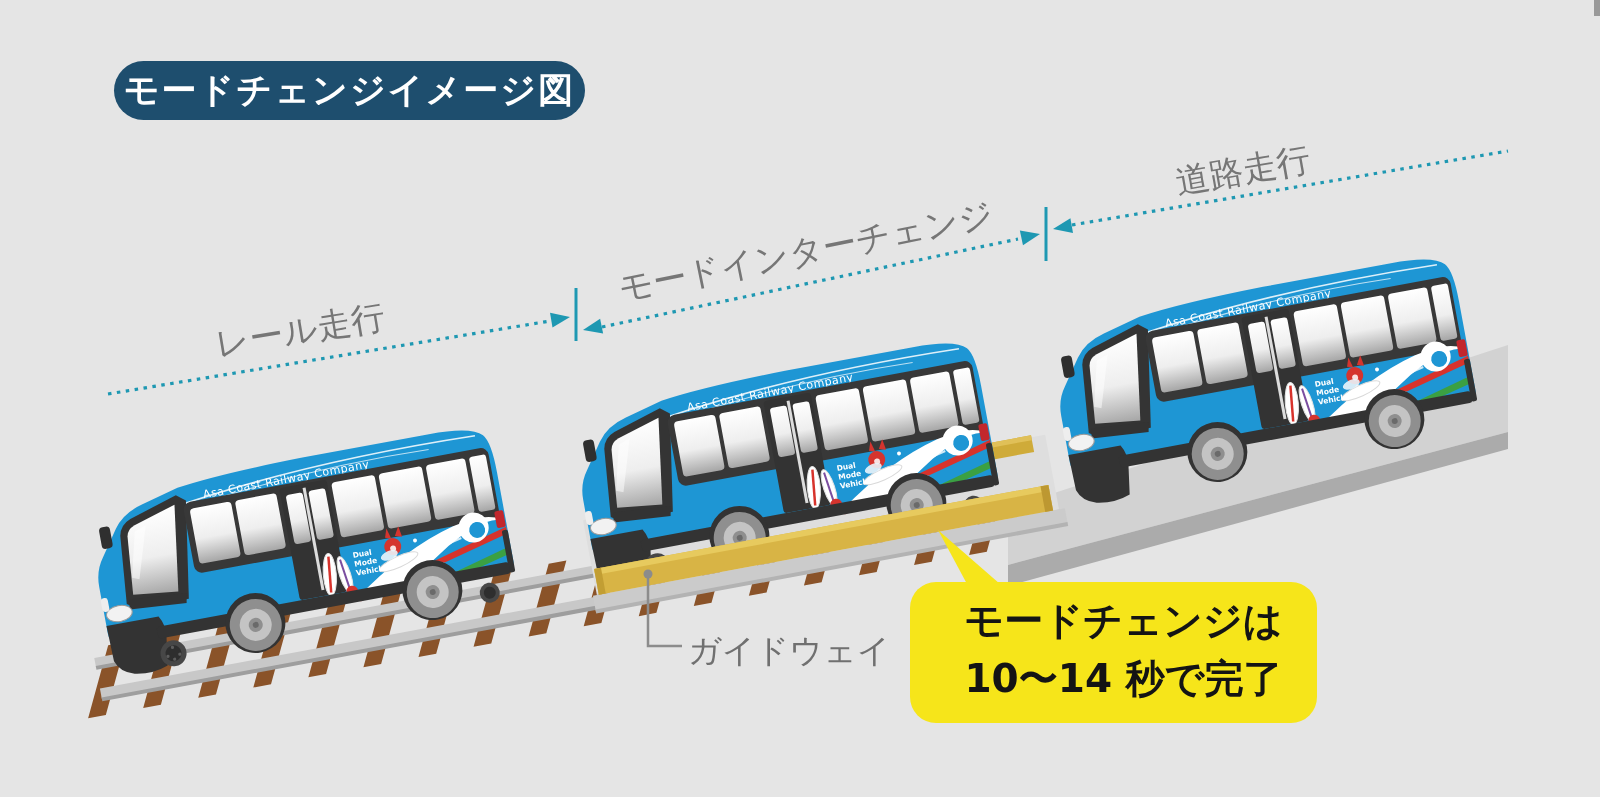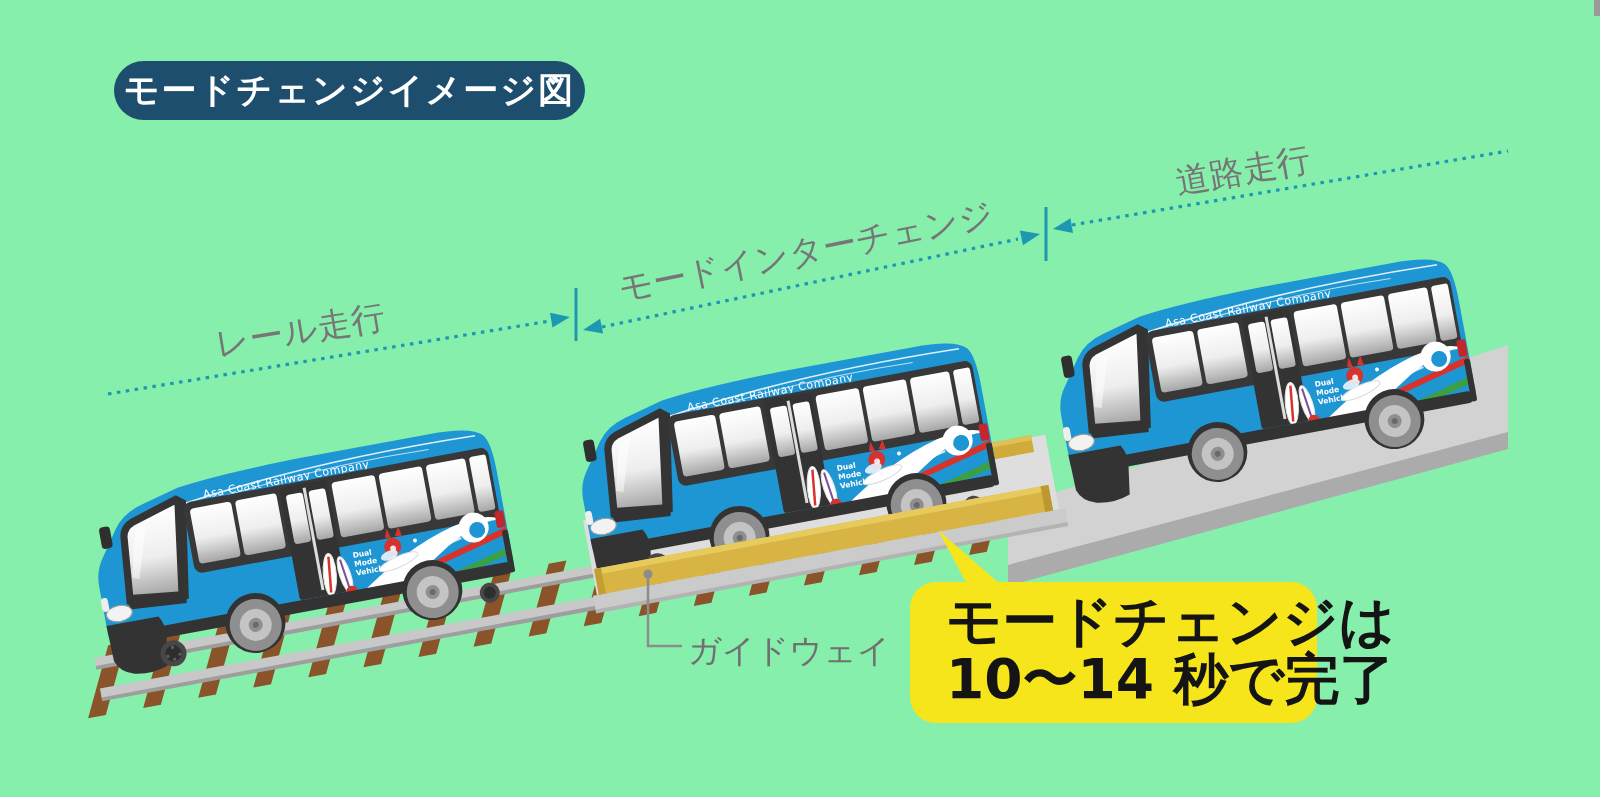--- a/index.html
+++ b/index.html
@@ -1,17 +1,17 @@
 <!DOCTYPE html>
 <html><head>
 <meta charset="utf-8">
 <style>
   html,body{margin:0;padding:0;background:#ffffff;}
   .stage{
-    position:relative;width:1600px;height:797px;background:#86efac;overflow:hidden;
+    position:relative;width:1600px;height:797px;background:#e5e5e5;overflow:hidden;
     font-family:"DejaVu Sans","Liberation Sans",sans-serif;
     text-align:center;
   }
   .scene{position:absolute;left:0;top:0;}
   .title-pill{
     position:absolute;left:114px;top:61px;width:471px;height:59px;
     background:#1e4e6e;border-radius:30px;display:flex;align-items:center;justify-content:center;
     color:#ffffff;font-size:35px;font-weight:600;letter-spacing:2px;
   }
   .phase-label{
@@ -21,21 +21,21 @@
   .phase-rail{left:300px;top:331px;--r:-9.5deg;}
   .phase-inter{left:806px;top:252px;--r:-11.5deg;}
   .phase-road{left:1243px;top:171px;--r:-10deg;}
   .guideway-label{
     position:absolute;left:688px;top:629px;color:#707070;font-size:33px;font-weight:500;white-space:nowrap;
   }
   .callout{
     position:absolute;left:910px;top:582px;width:407px;height:141px;
     background:#f6e51a;border-radius:26px;color:#141414;
     padding:10px 16px 0 36px;box-sizing:border-box;
-    font-size:55px;line-height:58px;font-weight:700;white-space:nowrap;
+    font-size:39px;line-height:58px;font-weight:700;white-space:nowrap;
   }
   svg text.brand{font-size:11px;fill:#ffffff;letter-spacing:.5px;font-weight:500;}
   svg text.logoline{font-size:7.5px;fill:#ffffff;font-weight:600;}
 </style>
 </head>
 <body>
 
 <div class="stage">
 
   <svg class="scene" width="1600" height="797" viewBox="0 0 1600 797">

